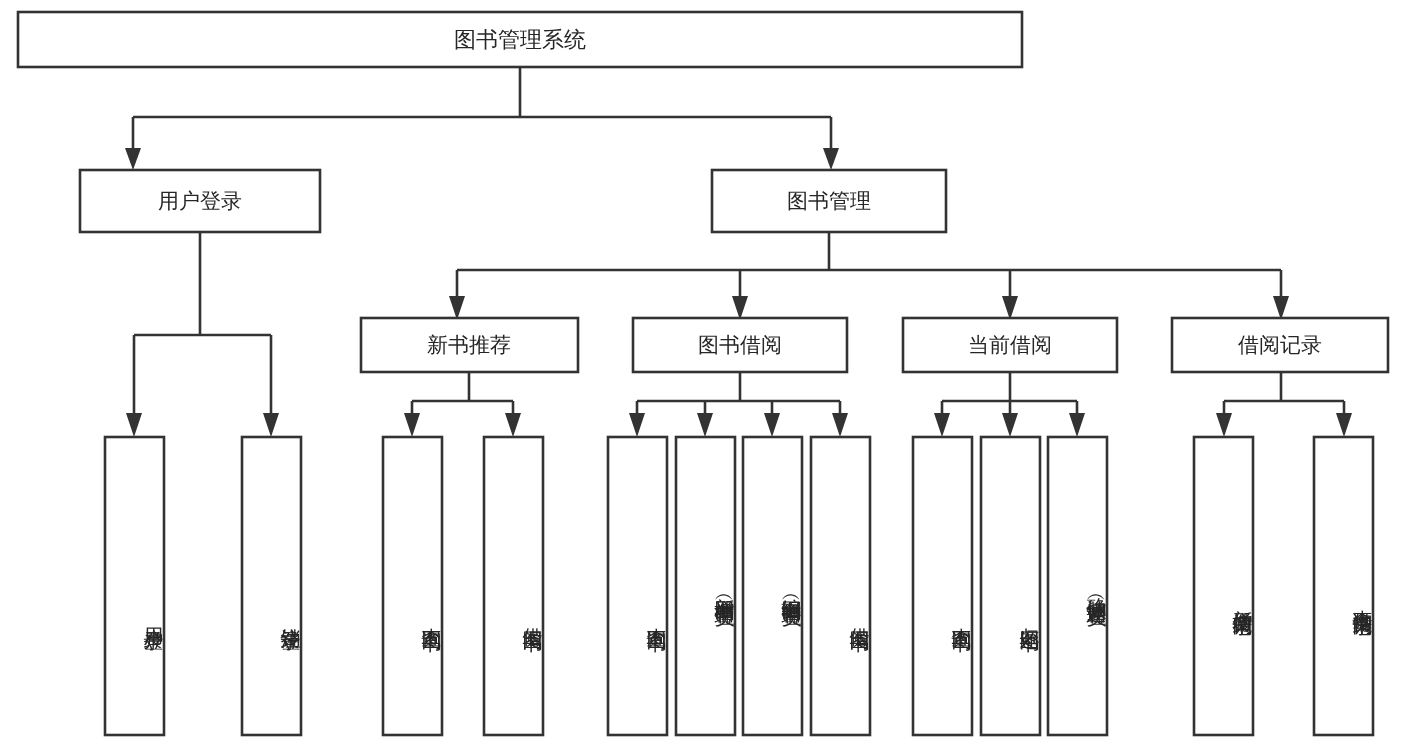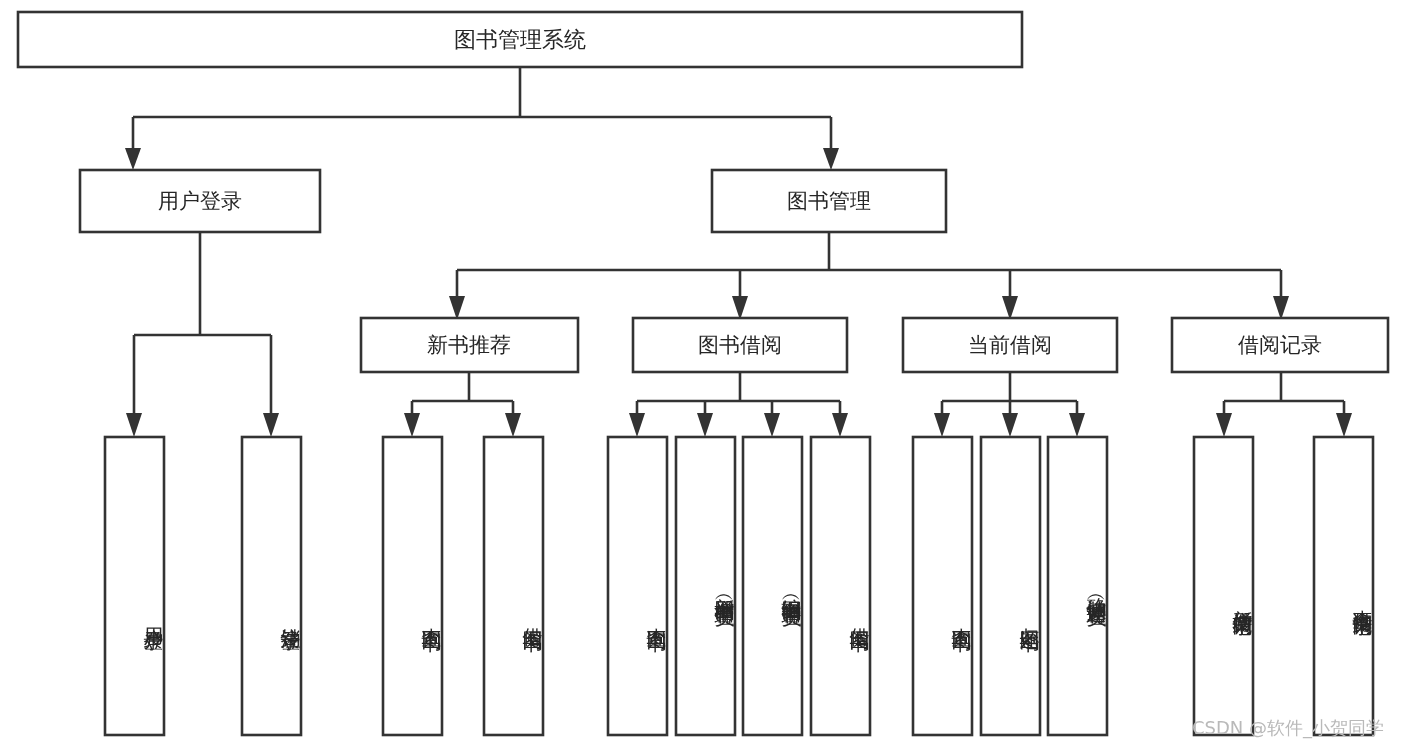--- a/index.html
+++ b/index.html
@@ -201,15 +201,14 @@
   <div class="leaf-label" style="left:743px; top:437px; width:59px; height:298px; padding-top:6px; box-sizing:border-box;">编辑图书（管理员）</div>
   <div class="leaf-label" style="left:811px; top:437px; width:59px; height:298px; padding-top:58px; box-sizing:border-box;">借阅图书</div>
 
   <div class="leaf-label" style="left:913px; top:437px; width:59px; height:298px; padding-top:58px; box-sizing:border-box;">查询图书</div>
   <div class="leaf-label" style="left:981px; top:437px; width:59px; height:298px; padding-top:58px; box-sizing:border-box;">归还图书</div>
   <div class="leaf-label" style="left:1048px; top:437px; width:59px; height:298px; padding-top:6px; box-sizing:border-box;">确认归还（管理员）</div>
 
   <div class="leaf-label" style="left:1194px; top:437px; width:59px; height:298px; padding-top:24px; box-sizing:border-box;">新增借阅记录</div>
   <div class="leaf-label" style="left:1314px; top:437px; width:59px; height:298px; padding-top:24px; box-sizing:border-box;">查询借阅记录</div>
 
-  <div class="watermark" style="left:1192px; top:716px;">CSDN @软件_小贺同学</div>
 
 </div>
 
 </body></html>

